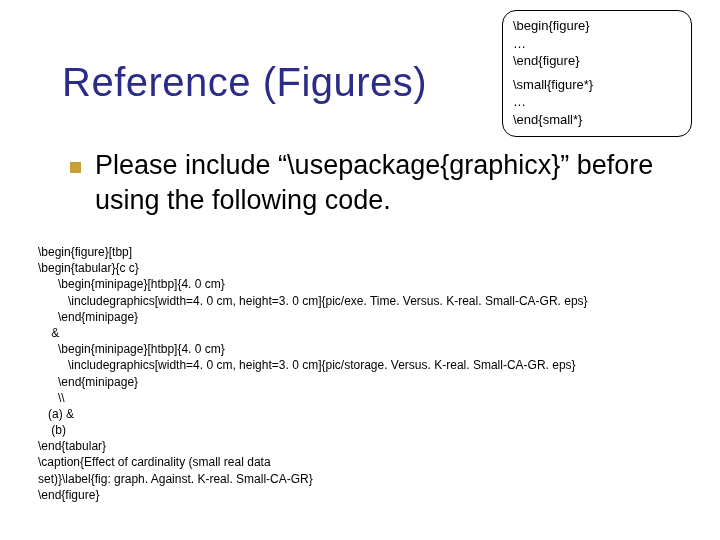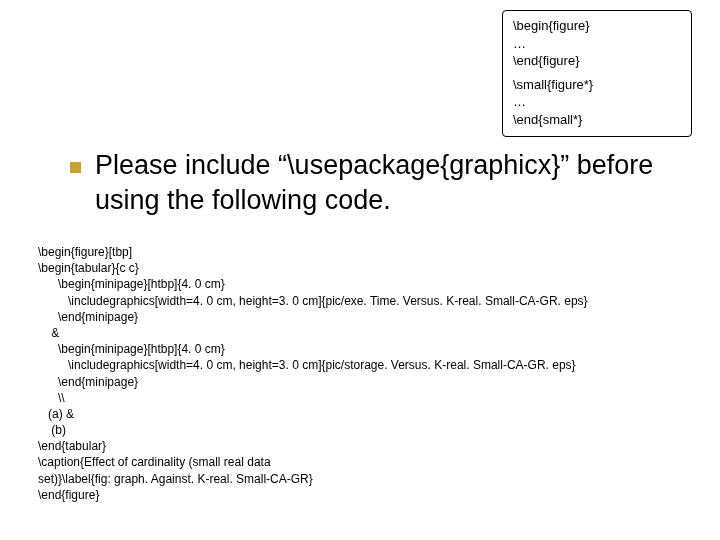--- a/index.html
+++ b/index.html
@@ -25,21 +25,21 @@
     font-weight: 400;
     color: #2b2c85;
     letter-spacing: 0.5px;
   }
   .callout {
     position: absolute;
     right: 28px;
     top: 10px;
     width: 168px;
     border: 1.5px solid #000;
-    border-radius: 4px;
+    border-radius: 14px;
     background: #fff;
     font-size: 13px;
     color: #000;
     padding: 6px 10px 8px 10px;
     line-height: 1.35;
     font-family: Verdana, Geneva, sans-serif;
   }
   .callout .sep {
     height: 6px;
   }
@@ -76,20 +76,21 @@
     line-height: 1.35;
     white-space: pre;
     font-family: Verdana, Geneva, sans-serif;
   }
 </style>
 </head>
 <body>
 
 <div class="slide">
 
+  <div class="title">Reference (Figures)</div>
 
   <div class="callout">
     <div>\begin{figure}</div>
     <div>…</div>
     <div>\end{figure}</div>
     <div class="sep"></div>
     <div>\small{figure*}</div>
     <div>…</div>
     <div>\end{small*}</div>
   </div>

